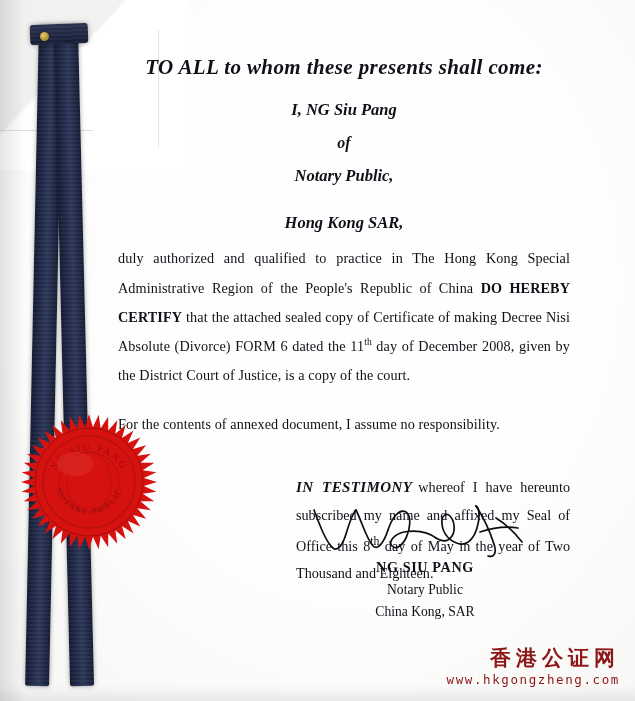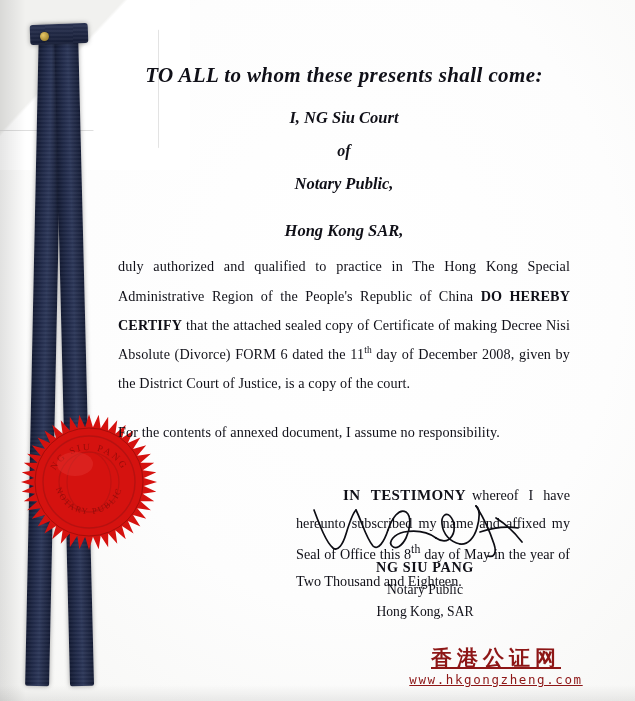--- a/index.html
+++ b/index.html
@@ -104,21 +104,21 @@
     position: absolute;
     left: 18px; top: 412px;
     width: 142px; height: 140px;
   }
   #wax-seal svg { display: block; }
 
   
   .content {
     position: absolute;
     left: 118px;
-    top: 60px;
+    top: 52px;
     width: 452px;
   }
   .hdr {
     text-align: center;
     font-style: italic;
     font-weight: bold;
     line-height: 1.45;
   }
   #heading-toall {
     font-size: 21px;
@@ -148,25 +148,25 @@
   }
 
   .testimony-block {
     margin-left: 178px;
     width: 274px;
     font-size: 14.2px;
     line-height: 1.95;
     text-align: justify;
   }
   #testimony-lead {
+    font-style: italic;
     font-weight: bold;
     font-size: 15px;
     letter-spacing: 0.4px;
     margin-right: 6px;
-    margin-left: 47px;
   }
 
   
   #signature-area {
     position: absolute;
     left: 300px;
     top: 498px;
     width: 250px;
     height: 62px;
   }
@@ -186,23 +186,22 @@
     font-size: 14.2px;
     letter-spacing: 0.6px;
   }
 
   
   #watermark {
     position: absolute;
     left: 372px;
     top: 644px;
     width: 248px;
-    text-align: center;
+    text-align: right;
     color: #8d1616;
-    text-decoration: underline;
   }
   #watermark-cn {
     font-size: 21px;
     letter-spacing: 5px;
     font-family: "DejaVu Sans", sans-serif;
     font-weight: 700;
     white-space: nowrap;
   }
   #watermark-url {
     font-size: 12.5px;
@@ -246,21 +245,21 @@
         <text font-family="Liberation Serif, serif" font-size="8.5" fill="#8d0b09" letter-spacing="1.8" opacity="0.85">
           <textPath href="#seal-arc-bottom" startOffset="50%" text-anchor="middle">NOTARY PUBLIC</textPath>
         </text>
         <ellipse cx="-14" cy="-18" rx="18" ry="12" fill="#e8403c" opacity="0.35"></ellipse>
       </g>
     </svg>
   </div>
 
   <div class="content">
     <div class="hdr" id="heading-toall">TO ALL to whom these presents shall come:</div>
-    <div class="hdr" id="heading-name">I, NG Siu Court</div>
+    <div class="hdr" id="heading-name">I, NG Siu Pang</div>
     <div class="hdr" id="heading-of">of</div>
     <div class="hdr" id="heading-title">Notary Public,</div>
     <div class="hdr" id="heading-region">Hong Kong SAR,</div>
 
     <p class="body-para"><span>duly authorized and qualified to practice in The Hong Kong Special Administrative Region of the People's Republic of China </span><b>DO HEREBY CERTIFY</b><span> that the attached sealed copy of Certificate of making Decree Nisi Absolute (Divorce) FORM 6 dated the 11</span><sup>th</sup><span> day of December 2008, given by the District Court of Justice, is a copy of the court.</span></p>
 
     <p class="body-para" id="para-responsibility">For the contents of annexed document, I assume no responsibility.</p>
 
     <div class="testimony-block"><span id="testimony-lead">IN TESTIMONY</span><span>whereof I have hereunto subscribed my name and affixed my Seal of Office this 8</span><sup>th</sup><span> day of May in the year of Two Thousand and Eighteen.</span></div>
   </div>
@@ -276,21 +275,21 @@
         <path d="M176,8 C184,20 190,34 194,46 C197,55 194,60 188,58"></path>
         <path d="M180,34 C192,30 205,28 218,30"></path>
         <path d="M196,20 C206,26 214,34 222,44"></path>
       </g>
     </svg>
   </div>
 
   <div class="signer">
     <div id="signer-name">NG SIU PANG</div>
     <div>Notary Public</div>
-    <div>Hong Kong, SAR</div>
+    <div>China Kong, SAR</div>
   </div>
 
   <div id="watermark">
     <div id="watermark-cn">香港公证网</div>
     <div id="watermark-url">www.hkgongzheng.com</div>
   </div>
 
 </div>
 
 </body></html>

